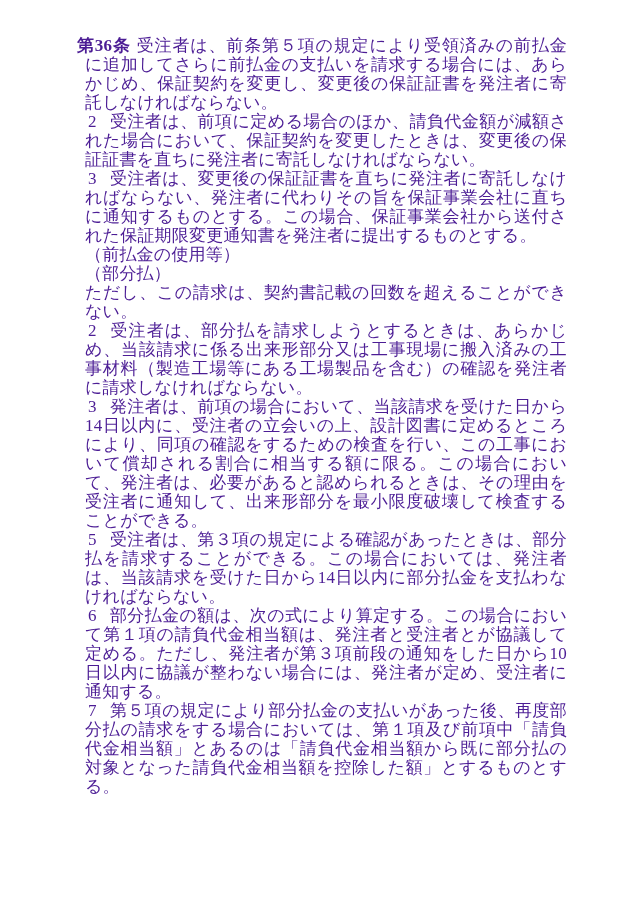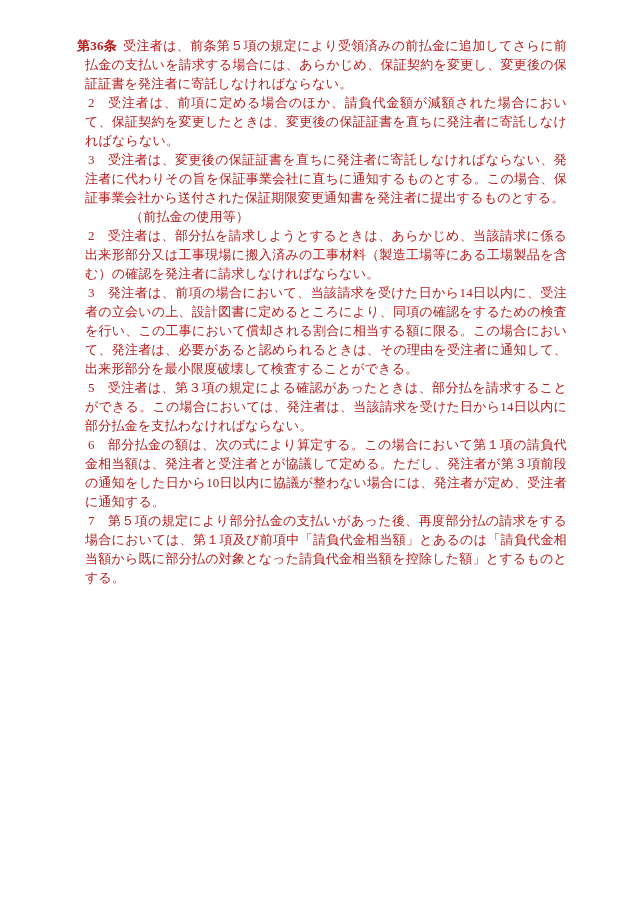--- a/index.html
+++ b/index.html
@@ -15,28 +15,28 @@
     color: #000000;
   }
   .page {
     box-sizing: border-box;
     width: 630px;
     height: 903px;
     padding: 36px 63px 0 77px; 
     background: #ffffff;
   }
   .para {
-    font-size: 13px;
+    font-size: 17px;
     line-height: 19px;
     text-align: justify;
     text-align-last: left;
     letter-spacing: 0.2px;
     word-break: normal;
     line-break: strict;
-    color: #b91c1c;
+    color: #4c1d95;
   }
   
   .para.article {
     padding-left: 8px;
     text-indent: -8px;
   }
   .para.article > .label {
     font-weight: bold;
     margin-right: 6px;
   }
@@ -46,39 +46,44 @@
     text-indent: 3px;
   }
   .para.item > .label {
     margin-right: 13px;
   }
   
   .para.caption,
   .para.proviso,
   .para.formula {
     padding-left: 8px;
-    margin-left: 45px;
   }
 </style>
 </head>
 <body>
 
 <div class="page">
   <div>
       <div class="para article">
     <span class="label">第36条</span><span class="text">受注者は、前条第５項の規定により受領済みの前払金に追加してさらに前払金の支払いを請求する場合には、あらかじめ、保証契約を変更し、変更後の保証証書を発注者に寄託しなければならない。</span>
   </div>
       <div class="para item">
     <span class="label">2</span><span class="text">受注者は、前項に定める場合のほか、請負代金額が減額された場合において、保証契約を変更したときは、変更後の保証証書を直ちに発注者に寄託しなければならない。</span>
   </div>
       <div class="para item">
     <span class="label">3</span><span class="text">受注者は、変更後の保証証書を直ちに発注者に寄託しなければならない、発注者に代わりその旨を保証事業会社に直ちに通知するものとする。この場合、保証事業会社から送付された保証期限変更通知書を発注者に提出するものとする。</span>
   </div>
       <div class="para caption">
     <span class="text">（前払金の使用等）</span>
+  </div>
+      <div class="para caption">
+    <span class="text">（部分払）</span>
+  </div>
+      <div class="para proviso">
+    <span class="text">ただし、この請求は、契約書記載の回数を超えることができない。</span>
   </div>
       <div class="para item">
     <span class="label">2</span><span class="text">受注者は、部分払を請求しようとするときは、あらかじめ、当該請求に係る出来形部分又は工事現場に搬入済みの工事材料（製造工場等にある工場製品を含む）の確認を発注者に請求しなければならない。</span>
   </div>
       <div class="para item">
     <span class="label">3</span><span class="text">発注者は、前項の場合において、当該請求を受けた日から14日以内に、受注者の立会いの上、設計図書に定めるところにより、同項の確認をするための検査を行い、この工事において償却される割合に相当する額に限る。この場合において、発注者は、必要があると認められるときは、その理由を受注者に通知して、出来形部分を最小限度破壊して検査することができる。</span>
   </div>
       <div class="para item">
     <span class="label">5</span><span class="text">受注者は、第３項の規定による確認があったときは、部分払を請求することができる。この場合においては、発注者は、当該請求を受けた日から14日以内に部分払金を支払わなければならない。</span>
   </div>

